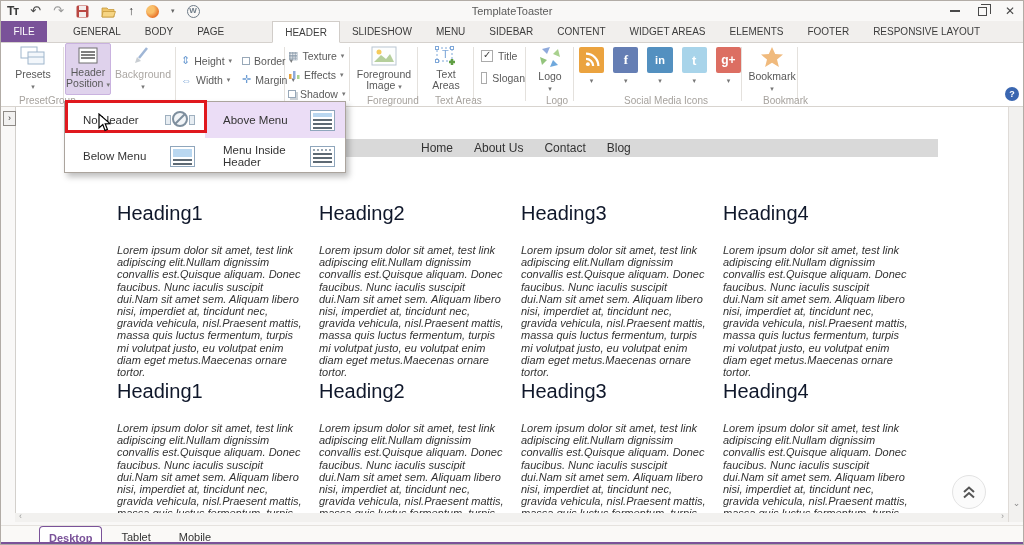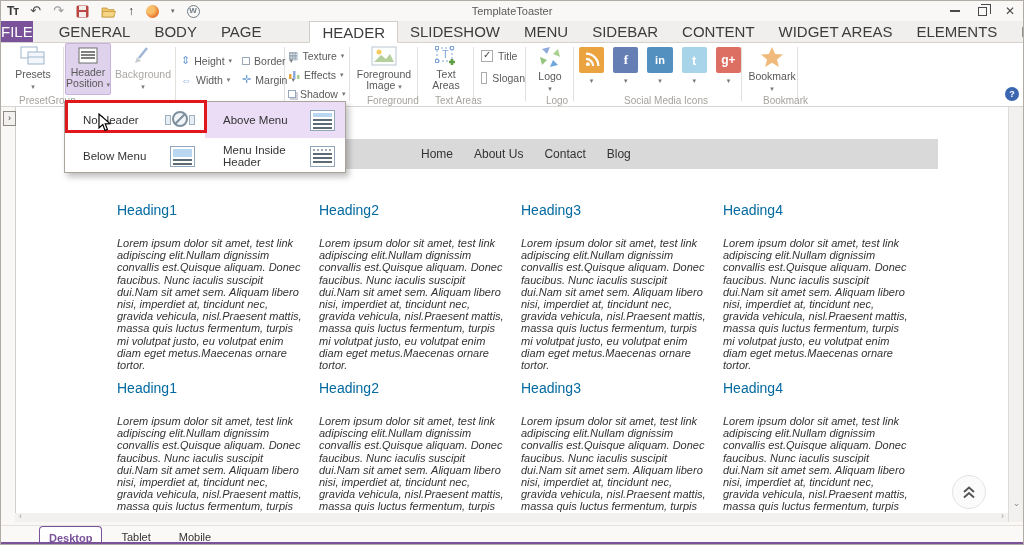--- a/index.html
+++ b/index.html
@@ -20,21 +20,21 @@
   .wp { width:13px; height:13px; border-radius:50%; border:1.5px solid #6E7B87; color:#6E7B87; font-size:8px; font-weight:bold; text-align:center; line-height:10px; }
   .win-title { position:absolute; left:0; right:0; top:4px; text-align:center; font-size:11px; color:#5A5A5A; }
   .win-controls { position:absolute; right:8px; top:2px; display:flex; gap:18px; align-items:center; height:16px; }
   .wc-min { width:10px; height:2px; background:#4A4A4A; }
   .wc-restore { width:9px; height:9px; border:1px solid #4A4A4A; position:relative; background:#F9F8F7; }
   .wc-restore::after { content:""; position:absolute; left:2px; top:-4px; width:9px; height:9px; border:1px solid #4A4A4A; border-left:none; border-bottom:none; }
   .wc-close { font-size:12px; color:#4A4A4A; line-height:12px; }
 
   
   .tabrow { position:absolute; left:0; top:20px; right:0; height:22px; background:#F1EFED; border-bottom:1px solid #D5D1CD; display:flex; align-items:stretch; }
-  .tab { font-size:15px; color:#3C3C3C; padding:0 12px; display:flex; align-items:center; cursor:default; white-space:nowrap; }
+  .tab { font-size:10px; color:#3C3C3C; padding:0 12px; display:flex; align-items:center; cursor:default; white-space:nowrap; }
   .tab.file { background:#7A5299; color:#fff; width:46px; justify-content:center; padding:0; }
   .tab.active { background:#fff; border:1px solid #D1CDC9; border-bottom:1px solid #fff; margin-bottom:-1px;margin-left:36px; }
 
   
   .ribbon { position:absolute; left:0; top:42px; right:0; height:64px; background:#fff; border-bottom:1px solid #D8D4CF; }
   .rsep { position:absolute; top:4px; width:1px; height:54px; background:#E4E1DD; }
   .rgroup { position:absolute; top:0; height:64px; }
   .rg-label { position:absolute; left:14px; right:0; bottom:1px; text-align:center; font-size:10px; color:#A6A29D; white-space:nowrap; }
   .bigbtn { display:flex; flex-direction:column; align-items:center; width:100%; padding-top:3px; }
   .bigbtn .btxt { font-size:10.5px; color:#595959; text-align:center; line-height:11px; margin-top:3px; }
@@ -68,27 +68,27 @@
   .nh-icon { width:30px; height:18px; position:relative; flex:none; }
   .nh-icon .side { position:absolute; top:4px; width:6px; height:10px; border:1px solid #9FB0BF; background:#E7EDF2; }
   .nh-icon .circle { position:absolute; left:7px; top:0; width:16px; height:16px; border:2px solid #7E8F9E; border-radius:50%; background:#F2F5F8; }
   .nh-icon .circle::after { content:""; position:absolute; left:-1px; top:5px; width:14px; height:2px; background:#7E8F9E; transform:rotate(-45deg); }
   .red-rect { position:absolute; left:64px; top:99px; width:142px; height:33px; border:3px solid #E0181E; z-index:55; pointer-events:none; }
   .cursor { position:absolute; left:97px; top:112px; z-index:60; pointer-events:none; }
 
   
   .gutter-btn { position:absolute; left:2px; top:110px; width:13px; height:15px; border:1px solid #8E8A86; background:#F2F1F0; font-size:9px; color:#333; text-align:center; line-height:13px; z-index:5; }
   .canvas { position:absolute; left:14px; top:106px; width:993px; height:406px; background:#fff; overflow:hidden; border-left:1px solid #D3D0CC; }
-  .site-menubar { position:absolute; left:90px; top:32px; width:832px; height:30px; background:#D9D9D9; display:flex; align-items:center; gap:21px; padding-left:315px; }
+  .site-menubar { position:absolute; left:90px; top:32px; width:832px; height:18px; background:#D9D9D9; display:flex; align-items:center; gap:21px; padding-left:315px; }
   .site-menubar .nav-item { font-size:12px; color:#333; white-space:nowrap; }
   .annotation { position:absolute; left:56px; top:74px; font-size:13.5px; font-weight:bold; color:#EC2227; }
   .content-row { position:absolute; left:101px; display:grid; grid-template-columns:repeat(4,190px); column-gap:12px; }
   .row1 { top:95px; }
   .row2 { top:273px; }
-  .cell h2 { font-size:14px; font-weight:400; color:#0369a1; margin:0 0 19px 0; }
+  .cell h2 { font-size:20px; font-weight:400; color:#0f172a; margin:0 0 19px 0; }
   .cell p { font-size:11px; line-height:12.2px; color:#333;font-style:italic; }
   .scrolltop { position:absolute; left:936px; top:368px; width:34px; height:34px; border-radius:50%; background:#FBFBFB; border:1px solid #E3E3E3; display:flex; align-items:center; justify-content:center; }
 
   
   .vscroll { position:absolute; left:1007px; top:106px; width:16px; height:415px; background:#F2F1EF; border-left:1px solid #DFDBD7; }
   .vscroll .down { position:absolute; bottom:14px; left:0; right:0; text-align:center; font-size:9px; color:#8A8A8A; }
   .hscroll { position:absolute; left:14px; top:512px; width:993px; height:9px; background:#F2F1EF; }
   .hscroll .left { position:absolute; left:4px; top:-2px; font-size:9px; color:#999; }
   .hscroll .right { position:absolute; right:4px; top:-2px; font-size:9px; color:#999; }
   .bottombar { position:absolute; left:0; top:524px; width:1024px; height:22px; background:#FAF9F7; border-top:1px solid #E5E2DE; }
@@ -135,20 +135,21 @@
     <span class="tab">BODY</span>
     <span class="tab">PAGE</span>
     <span class="tab active">HEADER</span>
     <span class="tab">SLIDESHOW</span>
     <span class="tab">MENU</span>
     <span class="tab">SIDEBAR</span>
     <span class="tab">CONTENT</span>
     <span class="tab">WIDGET AREAS</span>
     <span class="tab">ELEMENTS</span>
     <span class="tab">FOOTER</span>
+    <span class="tab">RESPONSIVE LAYOUT</span>
   </div>
 
   <div class="ribbon">
     <div class="rsep" style="left:62px"></div>
     <div class="rsep" style="left:174px"></div>
     <div class="rsep" style="left:283px"></div>
     <div class="rsep" style="left:348px"></div>
     <div class="rsep" style="left:416px"></div>
     <div class="rsep" style="left:472px"></div>
     <div class="rsep" style="left:524px"></div>

